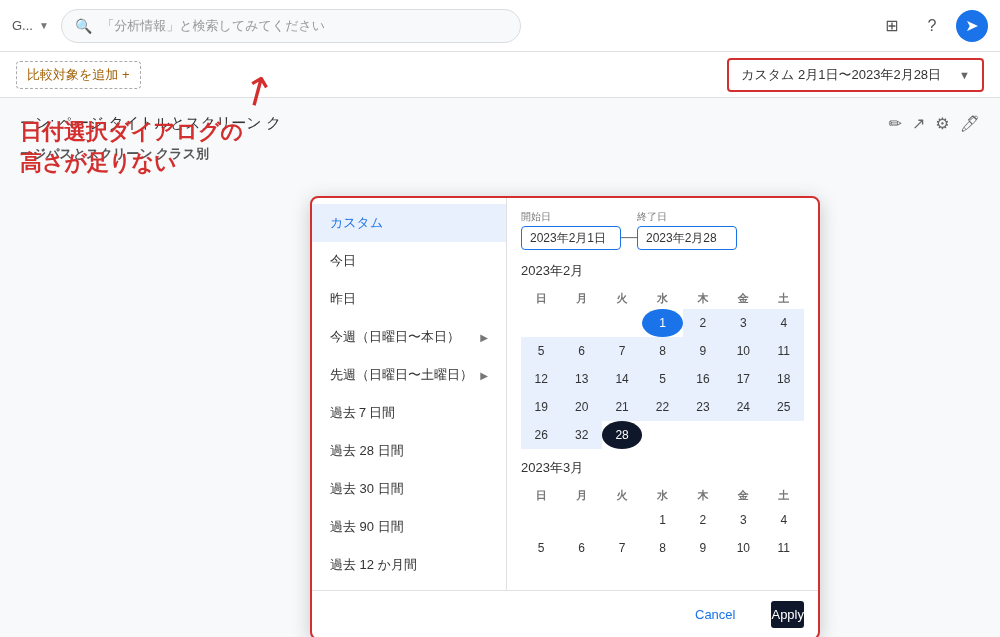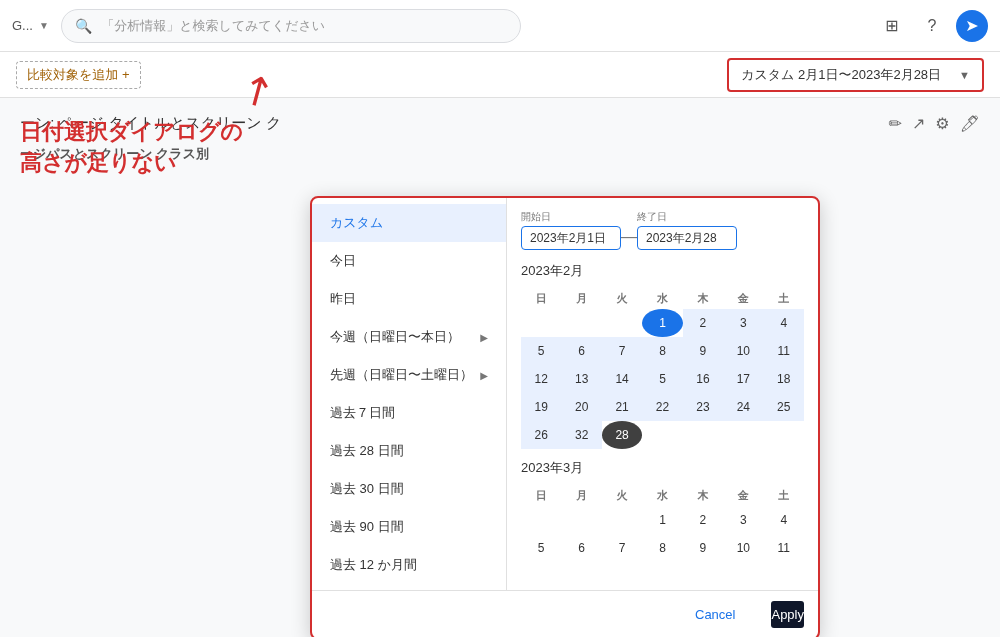--- a/index.html
+++ b/index.html
@@ -241,21 +241,21 @@
       height: 28px;
       cursor: pointer;
       border-radius: 50%;
     }
     .cal-grid td.selected-start {
       background: #1a73e8;
       color: #fff;
       border-radius: 50%;
     }
     .cal-grid td.selected-end {
-      background: #404040;
+      background: #0f172a;
       color: #fff;
       border-radius: 50%;
     }
     .cal-grid td.in-range {
       background: #e8f0fe;
       border-radius: 0;
       color: #333;
     }
     .cal-grid td.empty { cursor: default; }
 

